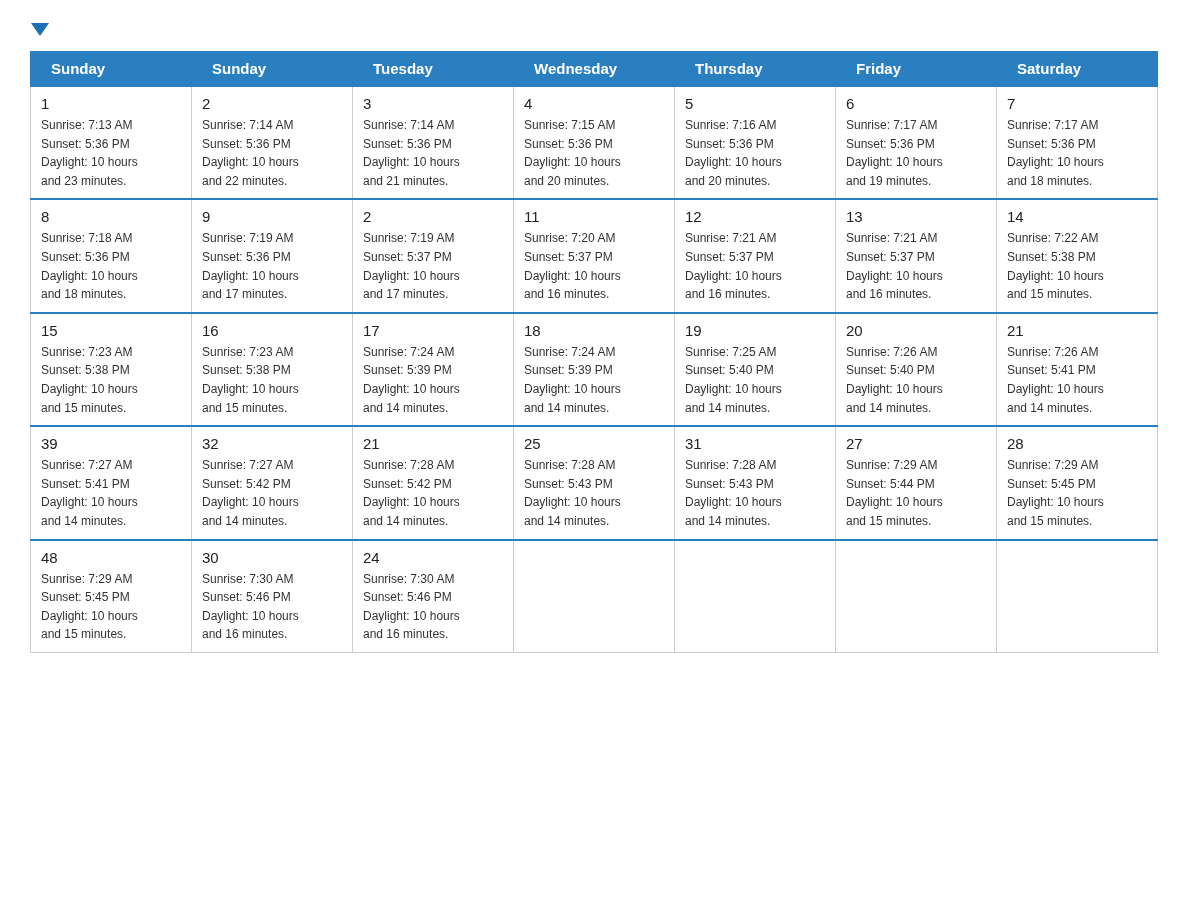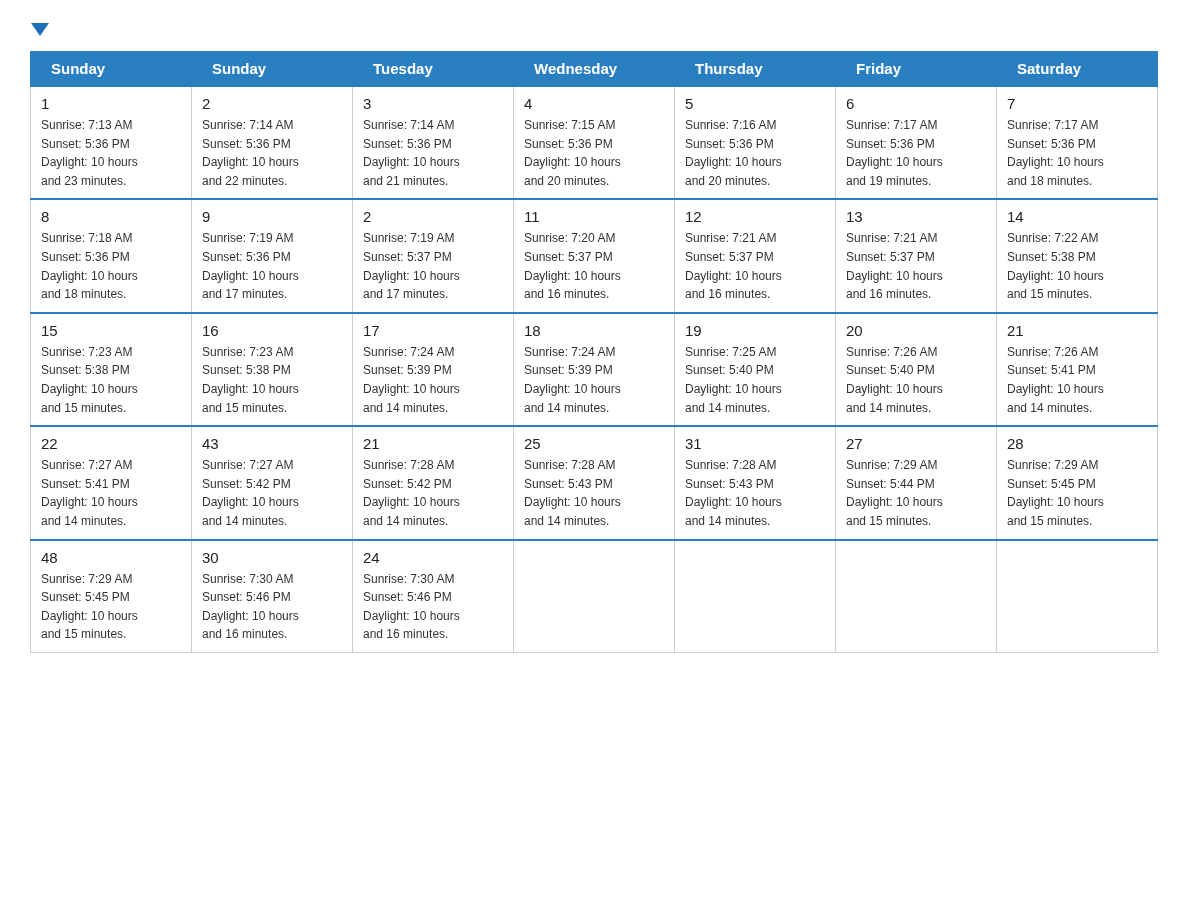--- a/index.html
+++ b/index.html
@@ -221,25 +221,25 @@
         <span class="day-number">20</span>
         <span class="day-info">Sunrise: 7:26 AM<br>Sunset: 5:40 PM<br>Daylight: 10 hours<br>and 14 minutes.</span>
       </td>
         <td>
         <span class="day-number">21</span>
         <span class="day-info">Sunrise: 7:26 AM<br>Sunset: 5:41 PM<br>Daylight: 10 hours<br>and 14 minutes.</span>
       </td>
       </tr>
       <tr>
         <td>
-        <span class="day-number">22</span>
+        <span class="day-number">39</span>
         <span class="day-info">Sunrise: 7:27 AM<br>Sunset: 5:41 PM<br>Daylight: 10 hours<br>and 14 minutes.</span>
       </td>
         <td>
-        <span class="day-number">43</span>
+        <span class="day-number">32</span>
         <span class="day-info">Sunrise: 7:27 AM<br>Sunset: 5:42 PM<br>Daylight: 10 hours<br>and 14 minutes.</span>
       </td>
         <td>
         <span class="day-number">21</span>
         <span class="day-info">Sunrise: 7:28 AM<br>Sunset: 5:42 PM<br>Daylight: 10 hours<br>and 14 minutes.</span>
       </td>
         <td>
         <span class="day-number">25</span>
         <span class="day-info">Sunrise: 7:28 AM<br>Sunset: 5:43 PM<br>Daylight: 10 hours<br>and 14 minutes.</span>
       </td>

